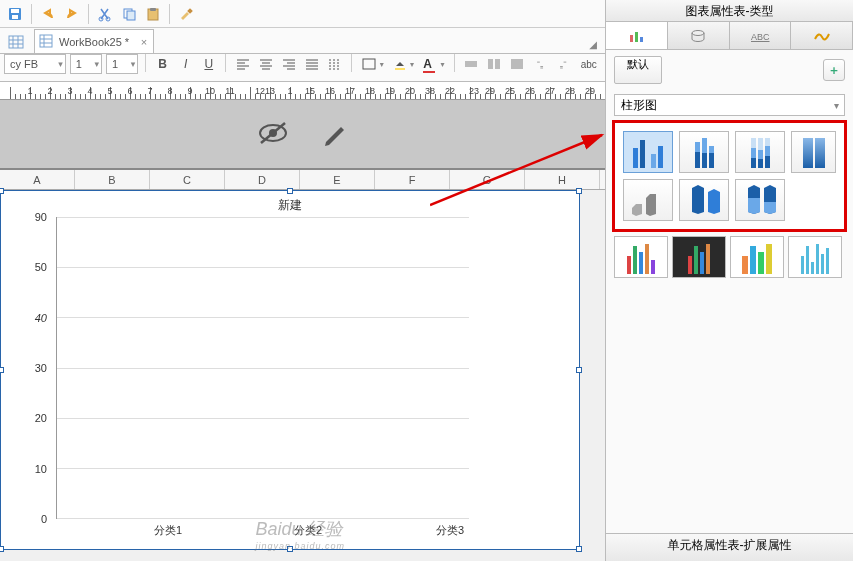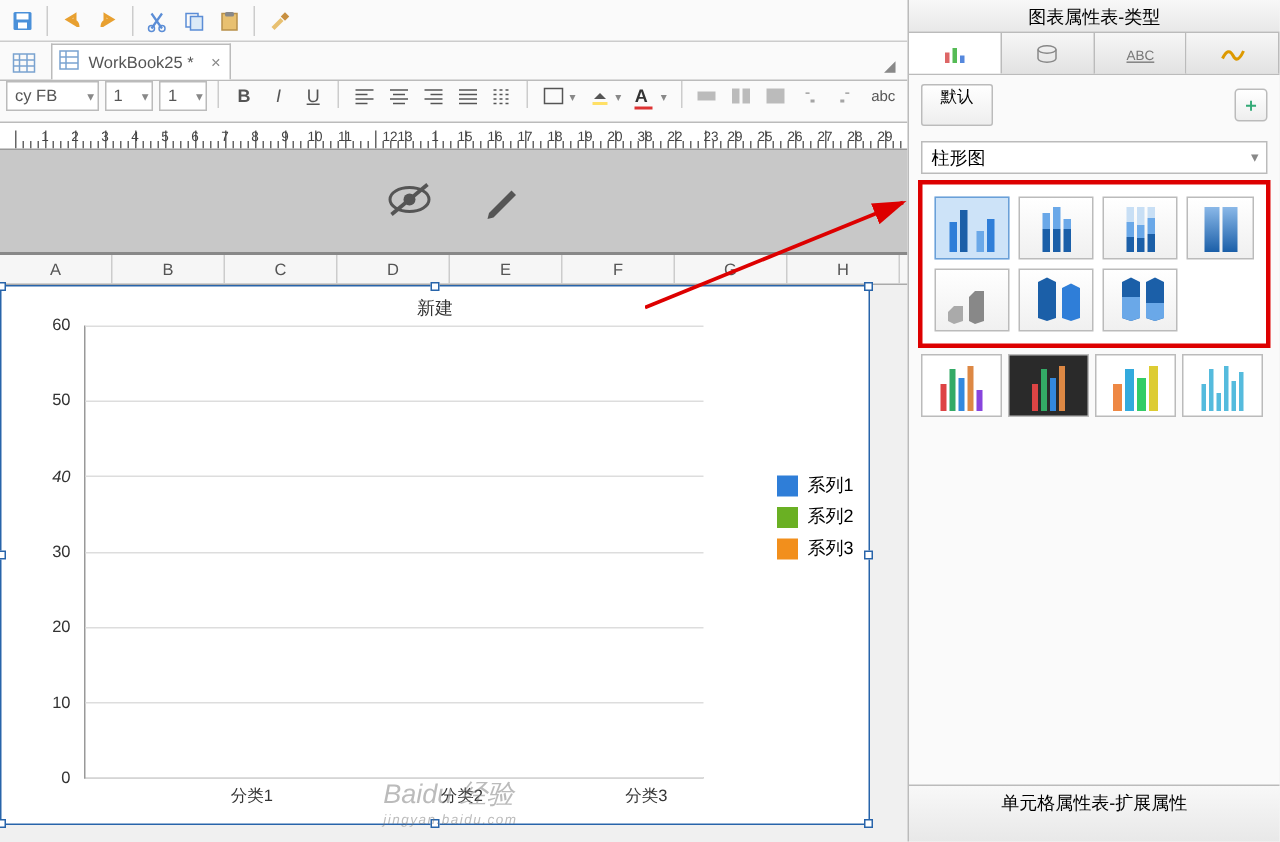--- a/index.html
+++ b/index.html
@@ -75,21 +75,21 @@
 .chart-type-select::after { content:"▾"; position:absolute; right:5px; color:#888; font-size:10px; }
 .type-grid-wrap { margin:4px 6px; border:3px solid #d00; padding:8px; background:#fff; }
 .type-grid { display:grid; grid-template-columns:repeat(4,1fr); gap:6px; }
 .type-thumb { height:42px; border:1px solid #bbb; background:linear-gradient(#fff,#f0f0f0); display:flex; align-items:flex-end; justify-content:center; gap:2px; padding:4px; cursor:pointer; }
 .type-thumb.sel { background:#cde3f8; border-color:#6aa0d8; }
 .type-thumb .mb { width:5px; }
 .section-label { padding:8px 10px 4px; font-size:12px; color:#444; }
 .layout-grid { display:flex; gap:4px; padding:0 8px 8px; }
 .layout-thumb { width:54px; height:42px; border:1px solid #bbb; background:#fff; display:flex; align-items:flex-end; justify-content:center; gap:2px; padding:3px; cursor:pointer; }
 .layout-thumb.dark { background:#2a2a2a; }
-.bottom-title { position:absolute; bottom:0; left:0; right:0; height:38px; background:linear-gradient(#f8f8f8,#e8e8e8); border-top:1px solid #bbb; text-align:center; line-height:22px; font-size:12px; }
+.bottom-title { position:absolute; bottom:0; left:0; right:0; height:28px; background:linear-gradient(#f8f8f8,#e8e8e8); border-top:1px solid #bbb; text-align:center; line-height:22px; font-size:12px; }
 
 
 .watermark { position:absolute; right:260px; bottom:10px; font-size:18px; color:rgba(120,120,120,0.5); font-style:italic; pointer-events:none; }
 .watermark .sub { font-size:9px; display:block; text-align:right; letter-spacing:1px; }
 
 
 .main-left { width: 605px; height: 100%; position:relative; }
 </style>
 </head>
 <body>
@@ -446,21 +446,21 @@
 
       <div class="chart-title-row">新建</div>
       <div class="chart-area">
         <div class="y-axis" id="yaxis">
             <div class="ylbl" style="bottom: 0%;">0</div>
             <div class="ylbl" style="bottom: 16.6667%;">10</div>
             <div class="ylbl" style="bottom: 33.3333%;">20</div>
             <div class="ylbl" style="bottom: 50%;">30</div>
             <div class="ylbl" style="bottom: 66.6667%; font-style: italic;">40</div>
             <div class="ylbl" style="bottom: 83.3333%;">50</div>
-            <div class="ylbl" style="bottom: 100%;">60</div>
+            <div class="ylbl" style="bottom: 100%;">90</div>
           </div>
         <div class="plot" id="plot">
             <div class="gridline" style="top: 100%;"></div>
             <div class="gridline" style="top: 83.3333%;"></div>
             <div class="gridline" style="top: 66.6667%;"></div>
             <div class="gridline" style="top: 50%;"></div>
             <div class="gridline" style="top: 33.3333%;"></div>
             <div class="gridline" style="top: 16.6667%;"></div>
             <div class="gridline" style="top: 0%;"></div>
             <div class="bar-group" style="left: 30px;">
@@ -473,37 +473,23 @@
               <div class="bar" style="height: 83.3333%; background: rgb(47, 126, 216);"></div>
               <div class="bar" style="height: 41.6667%; background: rgb(106, 176, 35);"></div>
               <div class="bar" style="height: 66.6667%; background: rgb(242, 143, 28);"></div>
             </div>
             <div class="x-label" style="left: 215px;">分类2</div>
             <div class="bar-group" style="left: 310px;">
               <div class="bar" style="height: 50%; background: rgb(47, 126, 216);"></div>
               <div class="bar" style="height: 25%; background: rgb(106, 176, 35);"></div>
               <div class="bar" style="height: 91.6667%; background: rgb(242, 143, 28);"></div>
             </div>
-            <div class="x-label" style="left: 338px;">分类3</div>
+            <div class="x-label" style="left: 357px;">分类3</div>
           </div>
       </div>
-      <div class="legend" id="legend">
-          <div class="legend-item">
-            <div class="sw" style="background: rgb(47, 126, 216);"></div>
-            <span>系列1</span>
-          </div>
-          <div class="legend-item">
-            <div class="sw" style="background: rgb(106, 176, 35);"></div>
-            <span>系列2</span>
-          </div>
-          <div class="legend-item">
-            <div class="sw" style="background: rgb(242, 143, 28);"></div>
-            <span>系列3</span>
-          </div>
-        </div>
     </div>
   </div>
 
   <svg class="arrow-line" style="left:430px;top:130px" width="180" height="80">
     <defs>
         <marker id="ah" markerWidth="10" markerHeight="10" refX="8" refY="3" orient="auto">
           <path d="M0,0 L9,3 L0,6 Z" fill="#d00"></path>
         </marker>
       </defs>
     <line x1="0" y1="75" x2="172" y2="5" stroke="#d00" stroke-width="2.5" marker-end="url(#ah)"></line>

